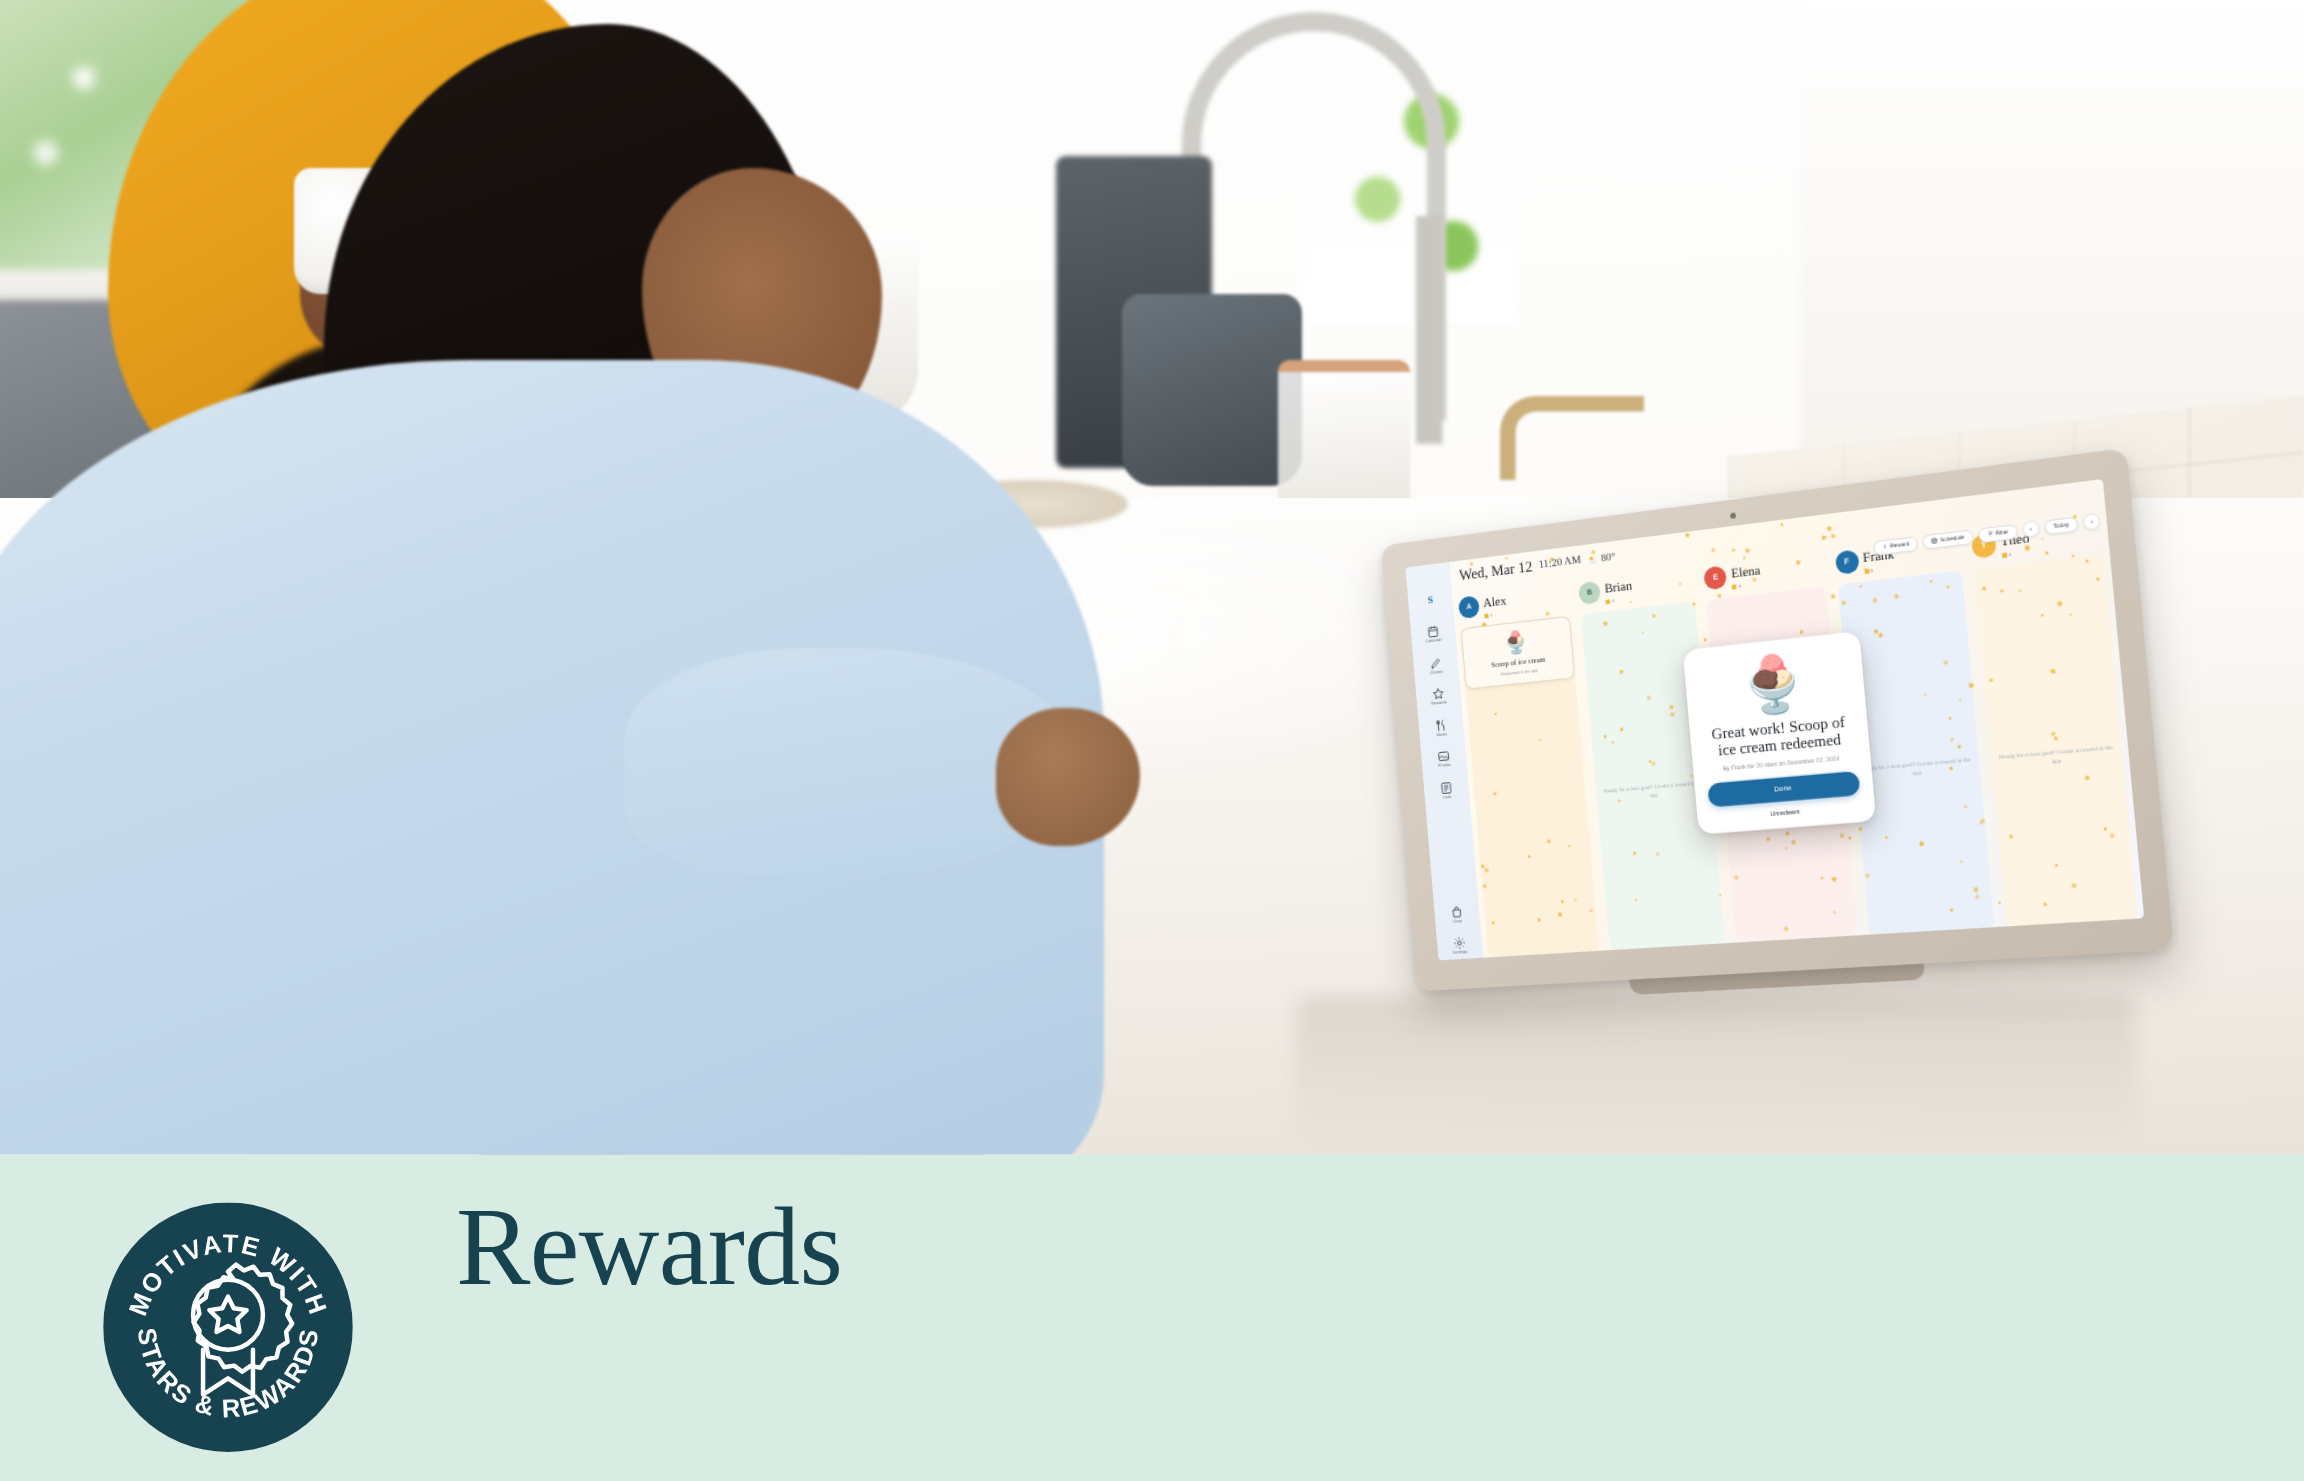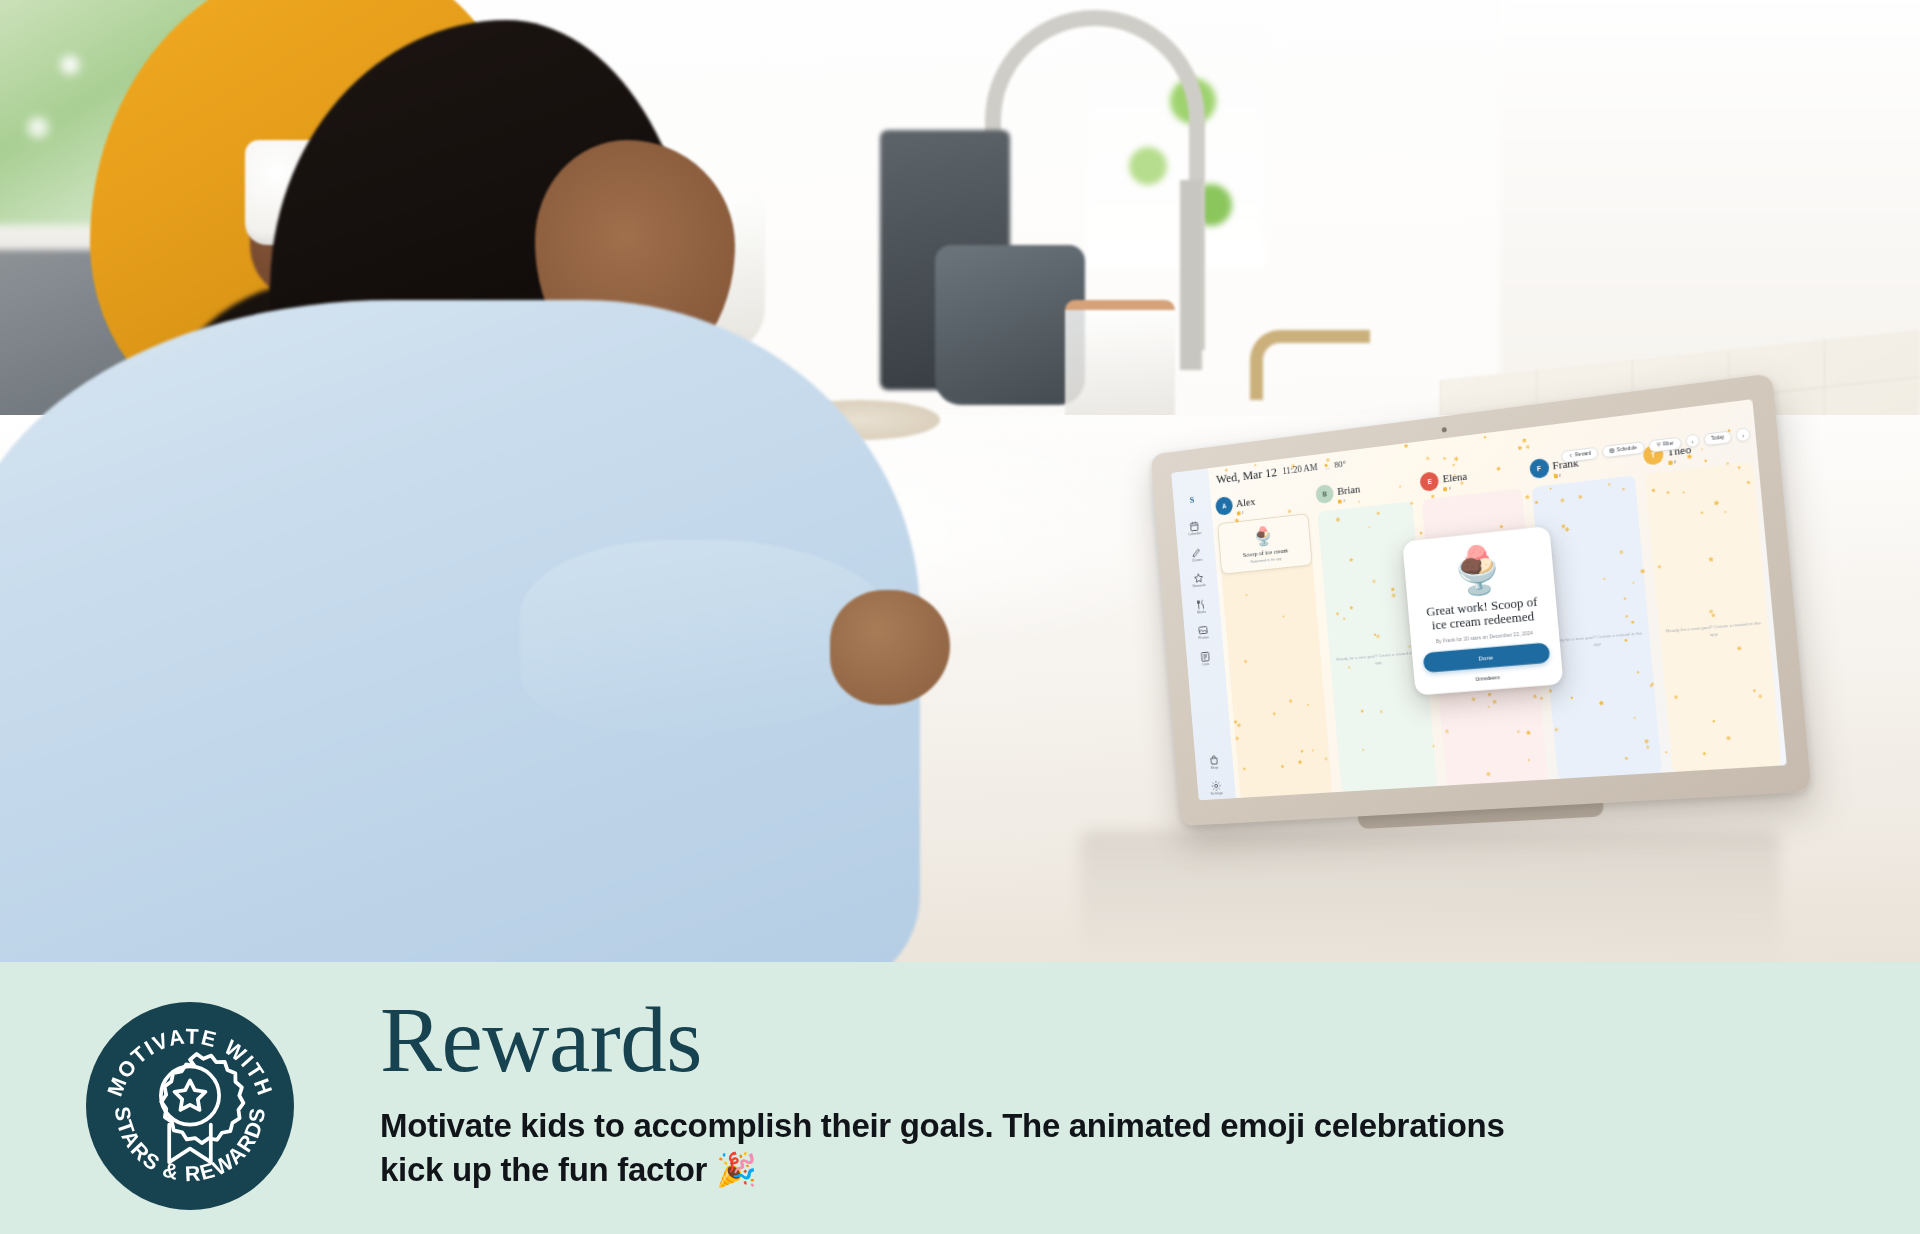--- a/index.html
+++ b/index.html
@@ -1375,17 +1375,16 @@
           <path d="M100 55.5 l6.4 -5.6 6.4 4.7 7.6 -3.1 4.8 6.4 8.2 -0.3 2.6 7.8 7.6 3.1 0.1 8.2 6.2 5.4 -2.5 7.8 4 7.2 -4.8 6.6 1.1 8.1 -6.9 4.4 -2 8 -8.1 1.5 -4.6 6.8 -8 -1.5 -6.7 4.7 -6.5 -4.9 -8 1.3 -4.4 -6.9 -8.1 -1.8 -1.8 -8.1 -6.8 -4.6 1.4 -8 -4.7 -6.7 4.6 -6.8 -1.6 -8 6.6 -4.8 1.7 -8 8.1 -1.6 4.5 -6.9 8 1.7z"></path>
           <circle cx="100" cy="90" r="28"></circle>
           <path d="M100 75.5 l4.6 9.3 10.3 1.5 -7.4 7.3 1.7 10.2 -9.2 -4.8 -9.2 4.8 1.7 -10.2 -7.4 -7.3 10.3 -1.5z"></path>
           <path d="M80 118 v36 l20 -13 20 13 v-36"></path>
         </g>
       </svg>
     </div>
 
     <div class="copy">
       <div class="headline">Rewards</div>
-      <div class="subcopy">Motivate kids to accomplish their goals. The animated emoji celebrations kick up the fun factor 🎉</div>
     </div>
   </div>
 
 </div>
 
 </body></html>

